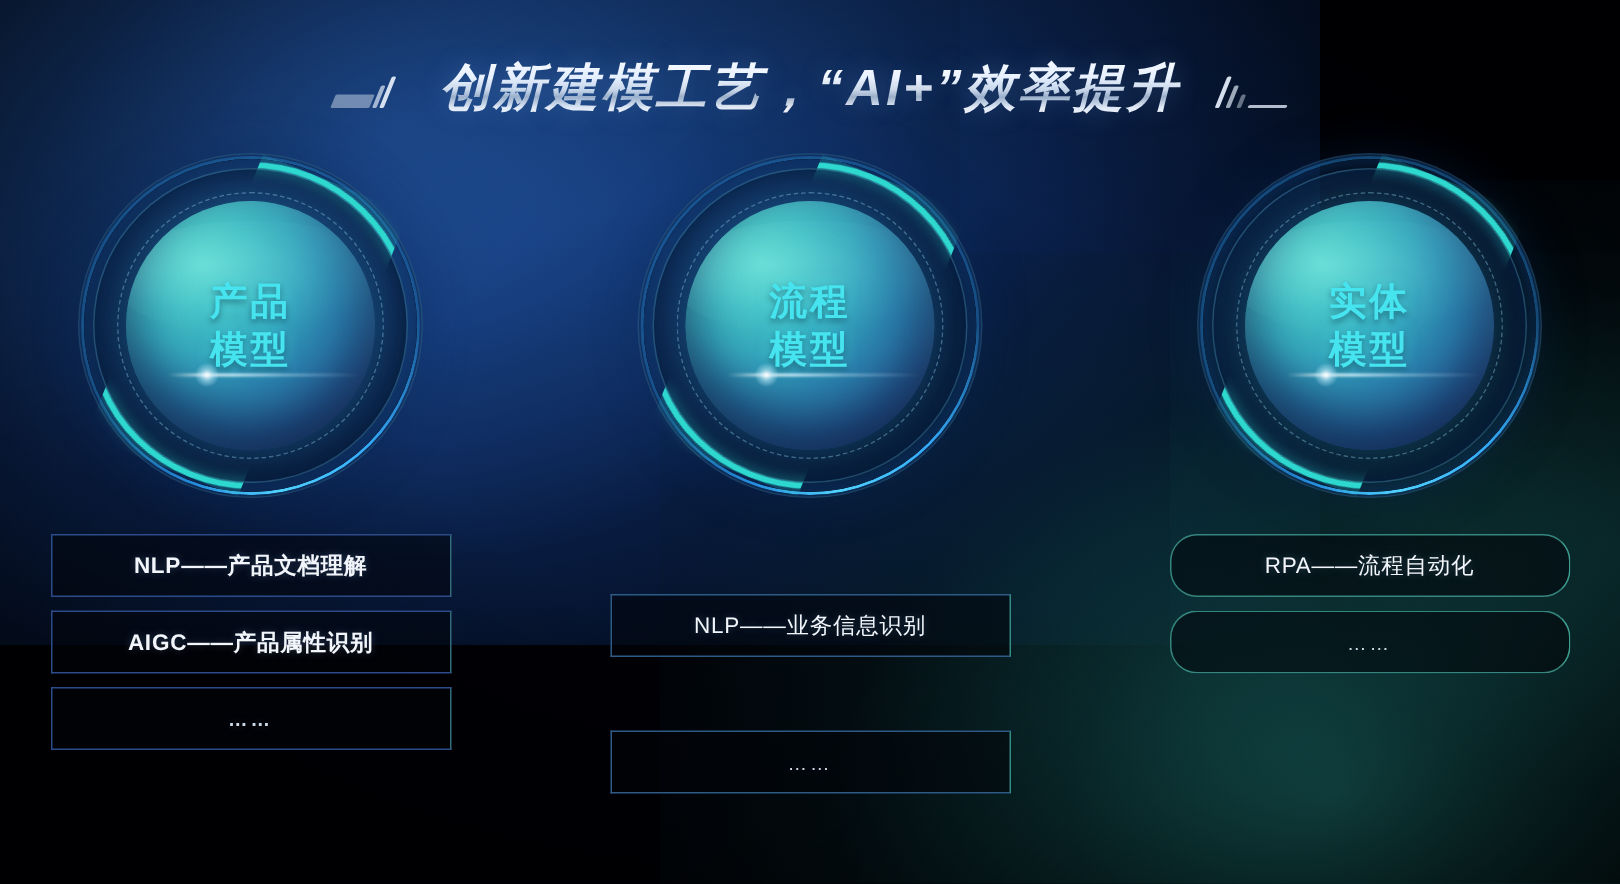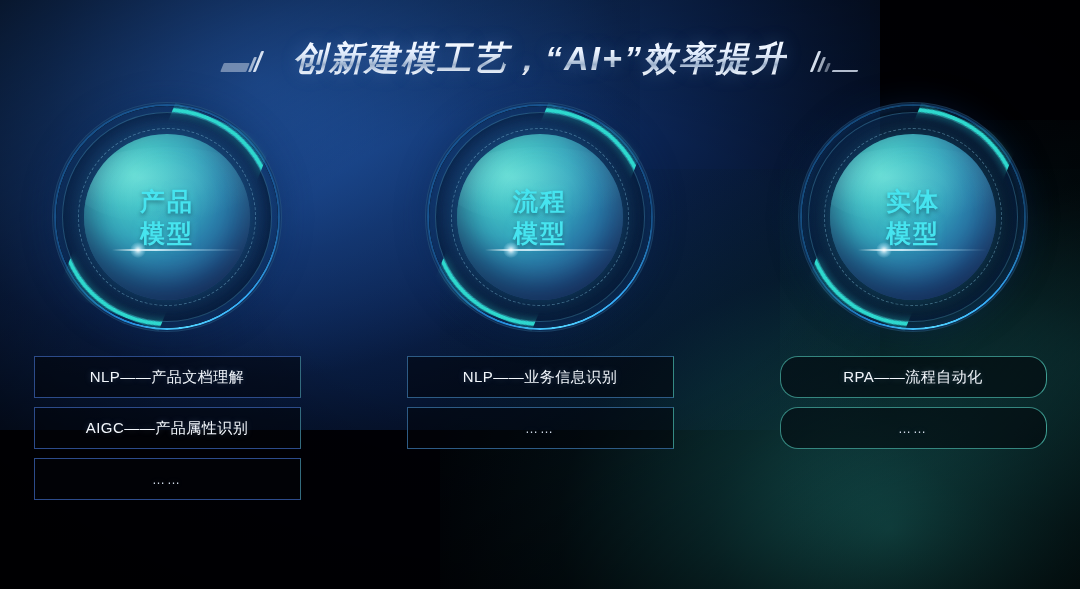--- a/index.html
+++ b/index.html
@@ -177,25 +177,25 @@
     height:42px; display:flex; align-items:center; justify-content:center;
     background:rgba(2,4,10,.55);
     border:1px solid #2f4f8f;
     color:#f2f6fb; font-size:15px; letter-spacing:.5px;
     text-shadow:0 0 6px rgba(160,200,255,.25);
     white-space:nowrap;
   }
   .item-box.dots { color:#cfd9e6; font-size:13px; letter-spacing:2px; }
 
   
-  .column:nth-child(1) .item-box { border-color:#2c4b8a; }
+  .column:nth-child(1) .item-box { border-color:#2c4b8a;font-weight:bold; }
   .column:nth-child(2) .item-box { border-color:#2d5b85; }
   .column:nth-child(3) .item-box { border-color:#35867f;border-radius:18px; }
   .column:nth-child(1) .item-box { border-right-color:#336b7e; }
-  .column:nth-child(2) .item-box { border-right-color:#358a84; }
+  .column:nth-child(2) .item-box { border-right-color:#358a84;margin-top:40px; }
   .column:nth-child(3) .item-box { border-right-color:#3f9f93; }
 </style>
 </head>
 <body>
 
 <div class="bg">
   <div class="bg-blue-tl"></div>
   <div class="bg-blue-tl2"></div>
   <div class="bg-teal-br"></div>
   <div class="bg-teal-edge"></div>

